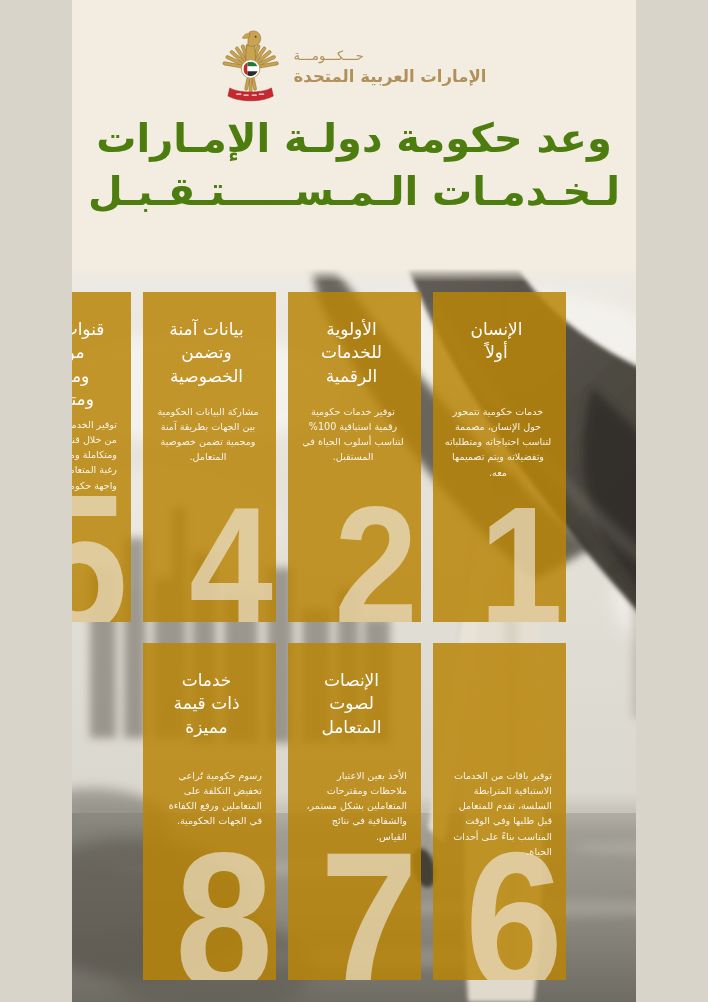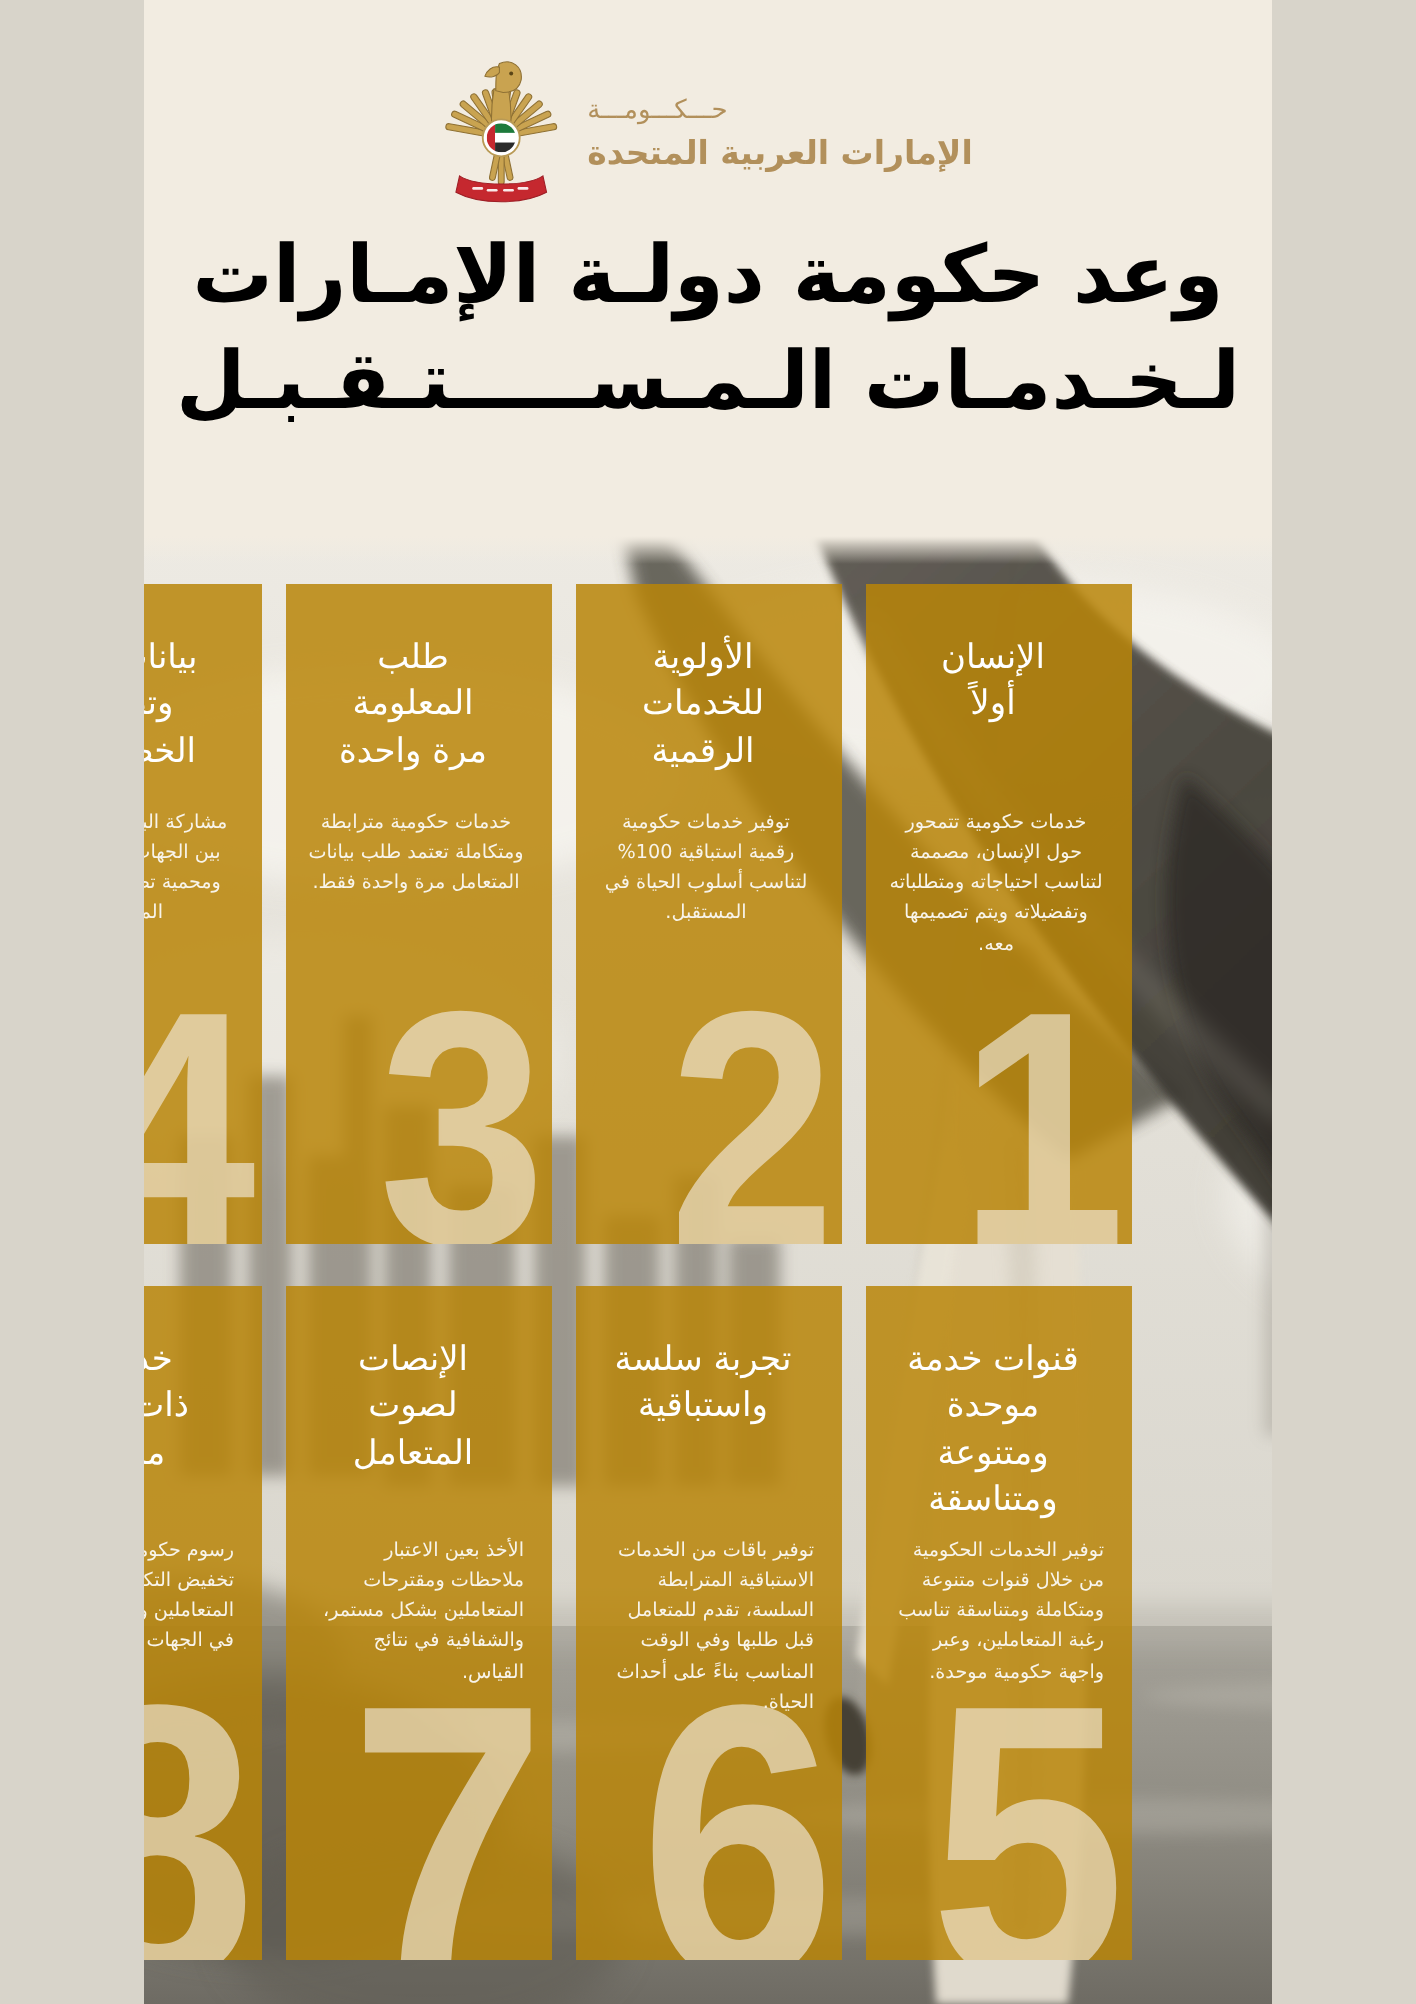--- a/index.html
+++ b/index.html
@@ -13,21 +13,21 @@
     position:absolute;top:27px;left:50%;transform:translateX(-50%);
     display:flex;flex-direction:row;align-items:center;gap:14px;direction:ltr;
   }
   .falcon{width:58px;height:82px;display:block;}
   .logo-text{direction:rtl;text-align:left;color:#b2905b;line-height:1.25;}
   .gov-word{font-size:13px;letter-spacing:.5px;}
   .gov-name{font-size:16.5px;font-weight:bold;margin-top:3px;white-space:nowrap;text-align:right;}
   
   .title{
     position:absolute;top:112px;left:0;right:0;margin:0;
-    text-align:center;color:#000000;font-weight:bold;
+    text-align:center;color:#4d7c0f;font-weight:bold;
     font-size:40px;line-height:53px;letter-spacing:0;
   }
   .title span{display:block;white-space:nowrap;}
   
   .photo{position:absolute;top:268px;left:0;width:708px;height:734px;}
   .photo svg{display:block;width:100%;height:100%;}
   
   .cards{
     position:absolute;top:292px;right:70px;width:568px;
     display:grid;grid-template-columns:repeat(4,133px);
@@ -242,30 +242,20 @@
       <h2 class="card-title">
         <span class="tl">الأولوية</span>
         <span class="tl">للخدمات</span>
         <span class="tl">الرقمية</span>
 
       </h2>
       <p class="card-desc">توفير خدمات حكومية رقمية استباقية 100% لتناسب أسلوب الحياة في المستقبل.</p>
       <div class="card-number">2</div>
     </article>
 
-    <article class="card row1">
-      <h2 class="card-title">
-        <span class="tl">طلب</span>
-        <span class="tl">المعلومة</span>
-        <span class="tl">مرة واحدة</span>
-
-      </h2>
-      <p class="card-desc">خدمات حكومية مترابطة ومتكاملة تعتمد طلب بيانات المتعامل مرة واحدة فقط.</p>
-      <div class="card-number">3</div>
-    </article>
 
     <article class="card row1">
       <h2 class="card-title">
         <span class="tl">بيانات آمنة</span>
         <span class="tl">وتضمن</span>
         <span class="tl">الخصوصية</span>
 
       </h2>
       <p class="card-desc">مشاركة البيانات الحكومية بين الجهات بطريقة آمنة ومحمية تضمن خصوصية المتعامل.</p>
       <div class="card-number">4</div>
@@ -276,25 +266,20 @@
         <span class="tl">قنوات خدمة</span>
         <span class="tl">موحدة</span>
         <span class="tl">ومتنوعة</span>
         <span class="tl">ومتناسقة</span>
       </h2>
       <p class="card-desc">توفير الخدمات الحكومية من خلال قنوات متنوعة ومتكاملة ومتناسقة تناسب رغبة المتعاملين، وعبر واجهة حكومية موحدة.</p>
       <div class="card-number">5</div>
     </article>
 
     <article class="card row2">
-      <h2 class="card-title">
-        <span class="tl">تجربة سلسة</span>
-        <span class="tl">واستباقية</span>
-
-      </h2>
       <p class="card-desc">توفير باقات من الخدمات الاستباقية المترابطة السلسة، تقدم للمتعامل قبل طلبها وفي الوقت المناسب بناءً على أحداث الحياة.</p>
       <div class="card-number">6</div>
     </article>
 
     <article class="card row2">
       <h2 class="card-title">
         <span class="tl">الإنصات</span>
         <span class="tl">لصوت</span>
         <span class="tl">المتعامل</span>
 

